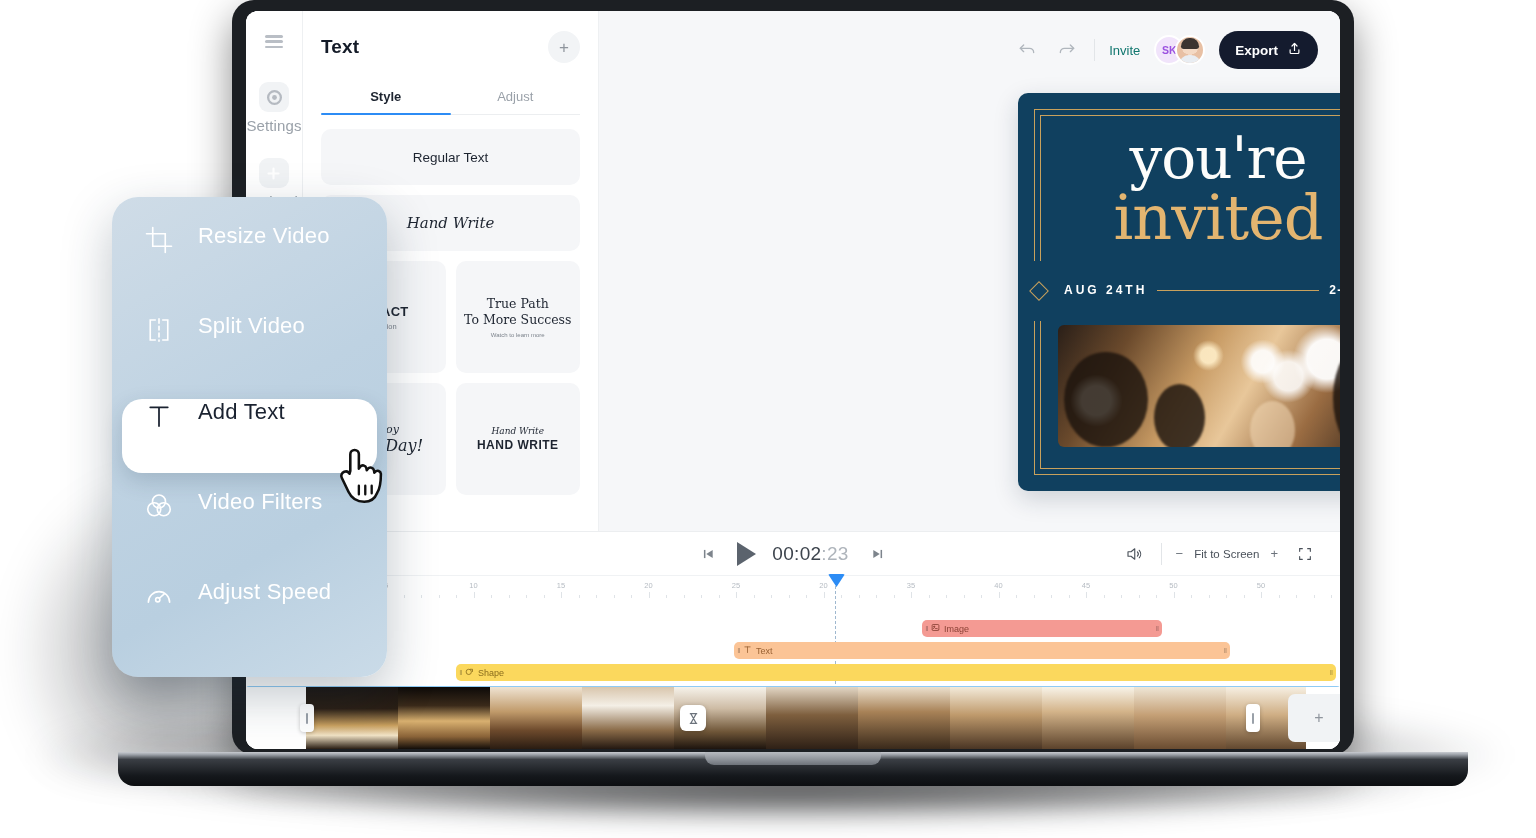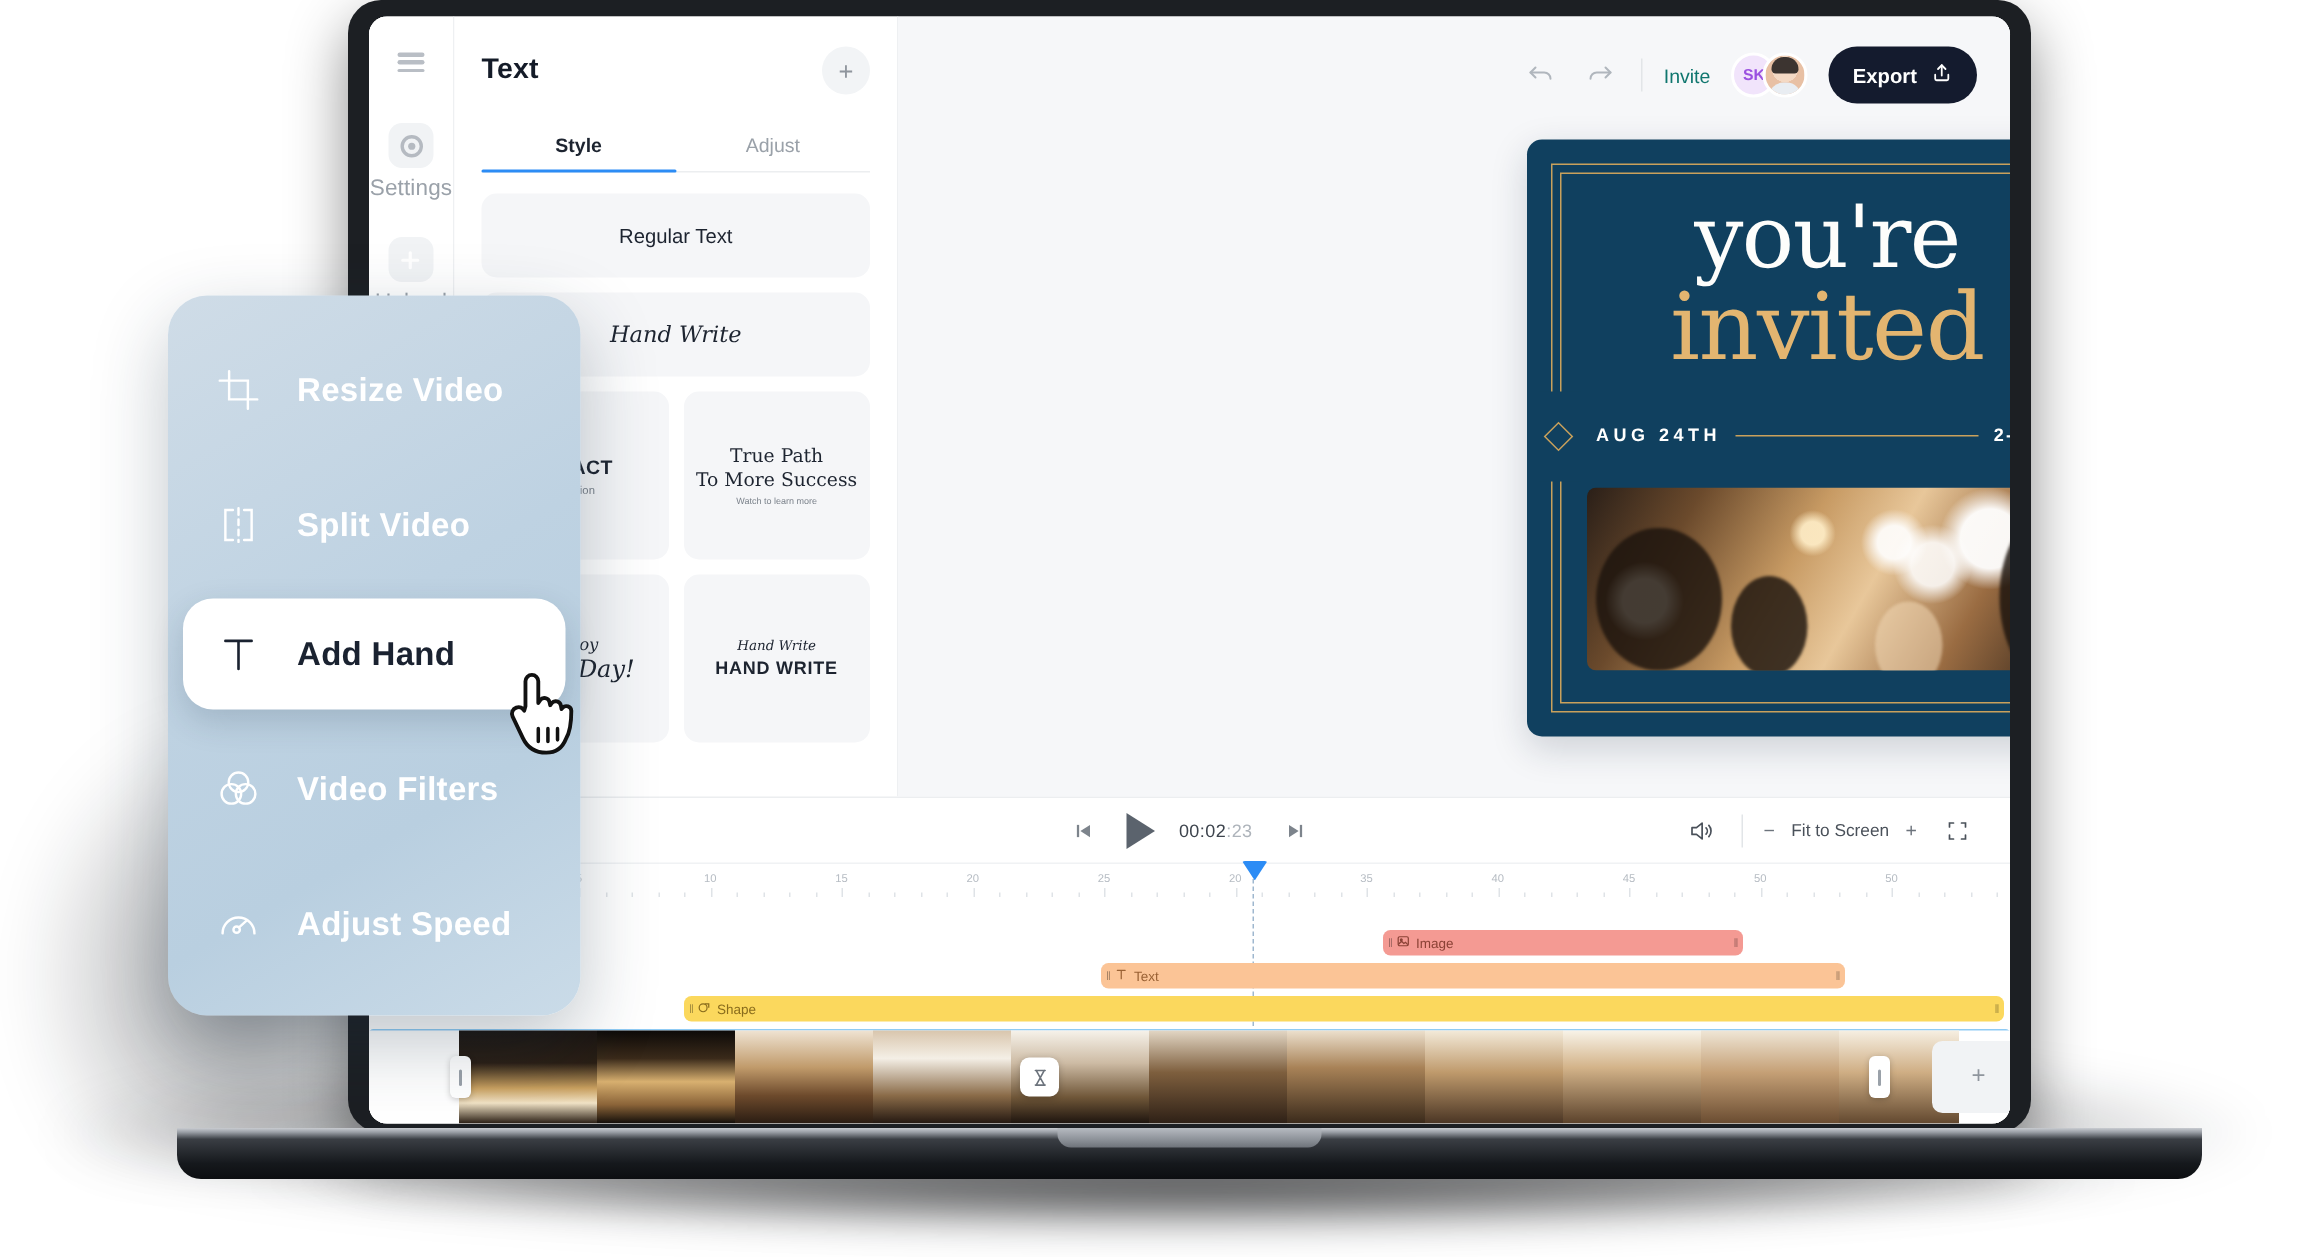--- a/index.html
+++ b/index.html
@@ -162,21 +162,21 @@
       linear-gradient(120deg, #2a1f18 0%, #6b4a2c 20%, #c79a63 42%, #e8c79a 58%, #9a6c42 78%, #3b2a1d 100%);
   }
   .photo .sil { position:absolute; border-radius:50%; background:rgba(28,20,14,.82); filter: blur(1px); }
 
   
   .timeline { position:absolute; left:0; top:520px; right:0; bottom:0; background:#fff; border-top:1px solid #eceef0; }
   .tl-bar { height: 44px; display:flex; align-items:center; position:relative; border-bottom:1px solid #f0f2f4;}
   .split-btn { display:flex; align-items:center; gap:7px; margin-left: 24px; font-size:11.5px; color:#4a515a; }
   .tl-center { position:absolute; left:0; right:0; display:flex; align-items:center; justify-content:center; gap:16px;}
   .play-tri { width:0;height:0;border-left:19px solid #5b636d; border-top:12px solid transparent; border-bottom:12px solid transparent;}
-  .tl-time { font-size:12px; color:#3d444d; font-weight:500; letter-spacing:.3px;}
+  .tl-time { font-size:19px; color:#3d444d; font-weight:500; letter-spacing:.3px;}
   .tl-time .ms { color:#aeb4bb; }
   .tl-right { position:absolute; right: 22px; display:flex; align-items:center; gap:14px; font-size:11.5px; color:#4a515a;}
   .zoom-ctl { display:flex; align-items:center; gap:11px; }
   .zbtn { color:#6c737c; font-size:13px; }
 
   .ruler { position:absolute; left:0; right:0; top:44px; height:22px; }
   .tick { position:absolute; bottom:0; width:1px; background:#dfe3e7; }
   .tick.major { height:6px; } .tick.minor { height:3px; }
   .tick-lbl { position:absolute; bottom:8px; font-size:7.5px; color:#b6bcc3; transform: translateX(-50%);}
   .playhead { position:absolute; top: 44px; bottom:0; width:1px; border-left:1px dashed #9fb8cf; }
@@ -198,22 +198,22 @@
   
   .ctx {
     position:absolute; left: 112px; top: 197px; width: 275px; height: 480px;
     border-radius: 26px;
     background: linear-gradient(150deg, #cfdce7 0%, #bed2e2 45%, #b9cfe0 70%, #cadbe8 100%);
     box-shadow: 0 18px 50px rgba(30,50,70,.28);
     overflow: visible;
   }
   .ctx-item {
     position:absolute; left:0; right:0; height: 74px;
-    display:flex; align-items:center; padding-left: 30px; gap: 22px;
-    color:#ffffff; font-size: 22px; letter-spacing:.2px;font-weight:bold;
+    display:flex; align-items:flex-start; padding-left: 30px; gap: 22px;
+    color:#ffffff; font-size: 22px; letter-spacing:.2px;
   }
   .ctx-item .ci { width: 34px; height:34px; display:flex; align-items:center; justify-content:center; flex:0 0 34px;}
   .ctx-item.selected {
     background:#fff; color:#1a2230; border-radius: 20px;
     box-shadow: 0 8px 22px rgba(30,50,70,.18);
     left: 10px; right: 10px; padding-left: 20px;
   }
   .cursor-hand { position:absolute; left: 330px; top: 443px; width: 62px; height: 62px; }
 </style>
 </head>
@@ -621,21 +621,21 @@
       </span>
       <span>Split Video</span>
     </div>
 
     <div class="ctx-item selected" style="top:202px;">
       <span class="ci">
         <svg width="30" height="30" viewBox="0 0 24 24" fill="none" stroke="#1a2230" stroke-width="1.4" stroke-linecap="round">
             <path d="M5 5h14M12 5v15"></path>
           </svg>
       </span>
-      <span>Add Hand</span>
+      <span>Add Text</span>
     </div>
 
     <div class="ctx-item" style="top:292px;">
       <span class="ci">
         <svg width="30" height="30" viewBox="0 0 24 24" fill="none" stroke="#fff" stroke-width="1.3">
             <circle cx="12" cy="8.4" r="5.2"></circle>
             <circle cx="8.2" cy="14.6" r="5.2"></circle>
             <circle cx="15.8" cy="14.6" r="5.2"></circle>
           </svg>
       </span>

